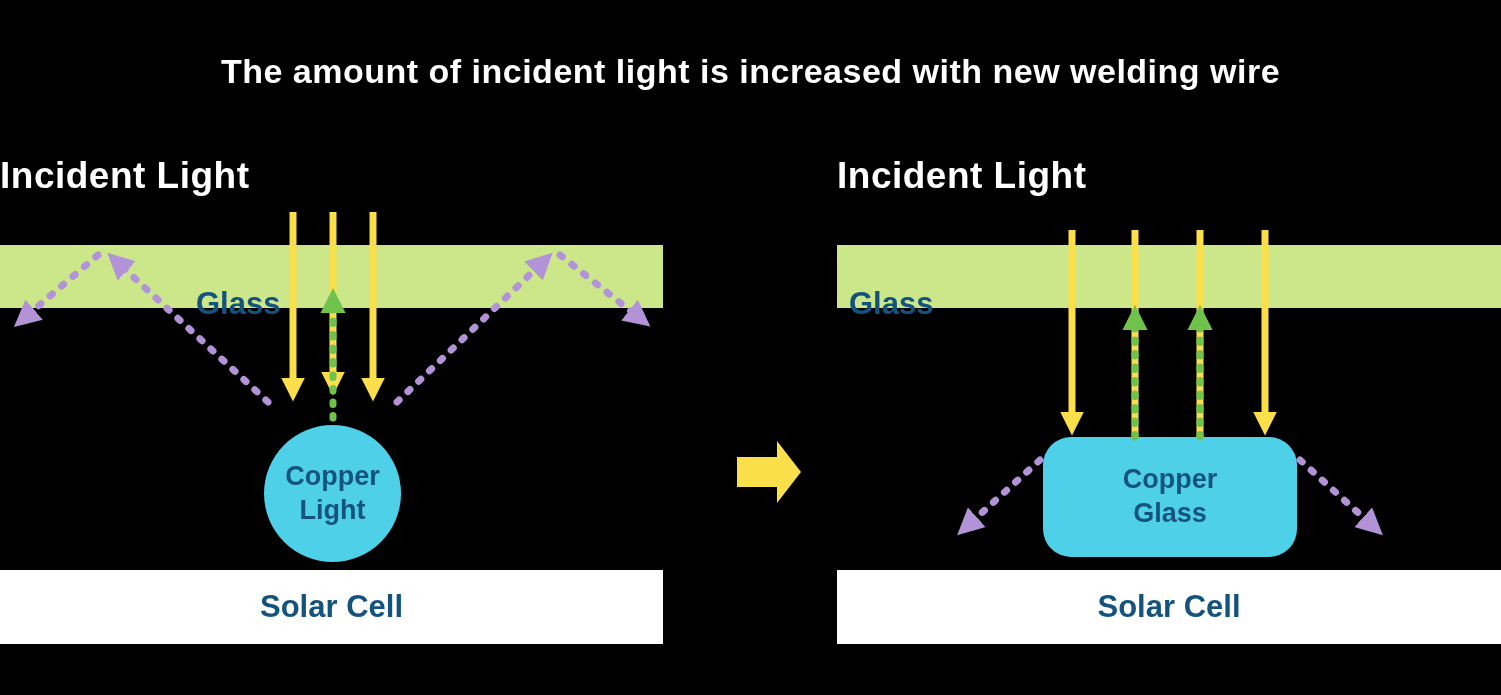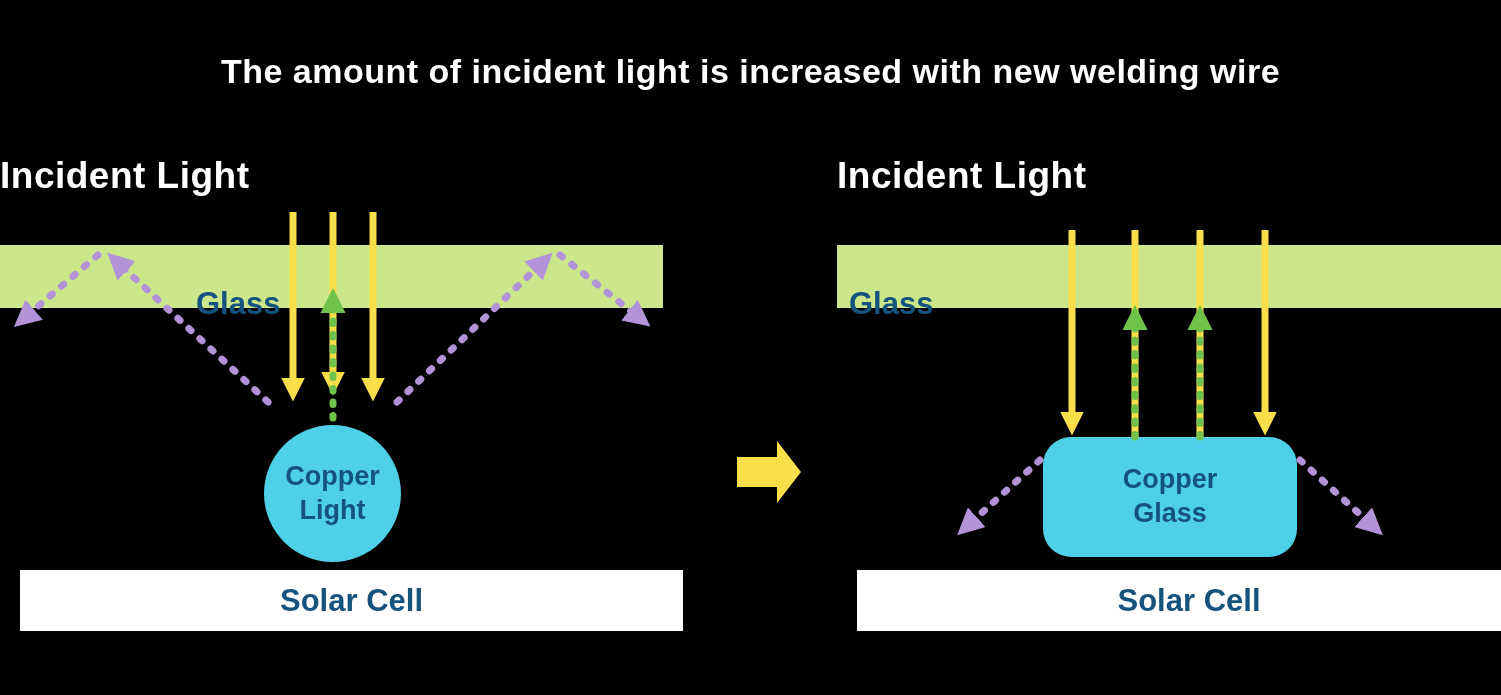--- a/index.html
+++ b/index.html
@@ -47,26 +47,25 @@
     color: #15537f;
     font-size: 31px;
     font-weight: bold;
     margin-top: 28px;
   }
   .glass-label-left  { left: 196px; }
   .glass-label-right { left: 849px; }
   .solar-bar {
     position: absolute;
     top: 570px;
-    height: 61px;
+    height: 74px;
     background: #ffffff;
     display: flex;
     align-items: center;
     justify-content: center;
-    margin-left: 20px;
   }
   .solar-left  { left: 0;     width: 663px; }
   .solar-right { left: 837px; width: 664px; }
   .solar-label {
     color: #15537f;
     font-size: 31px;
     font-weight: bold;
   }
   .copper-wire {
     position: absolute;

